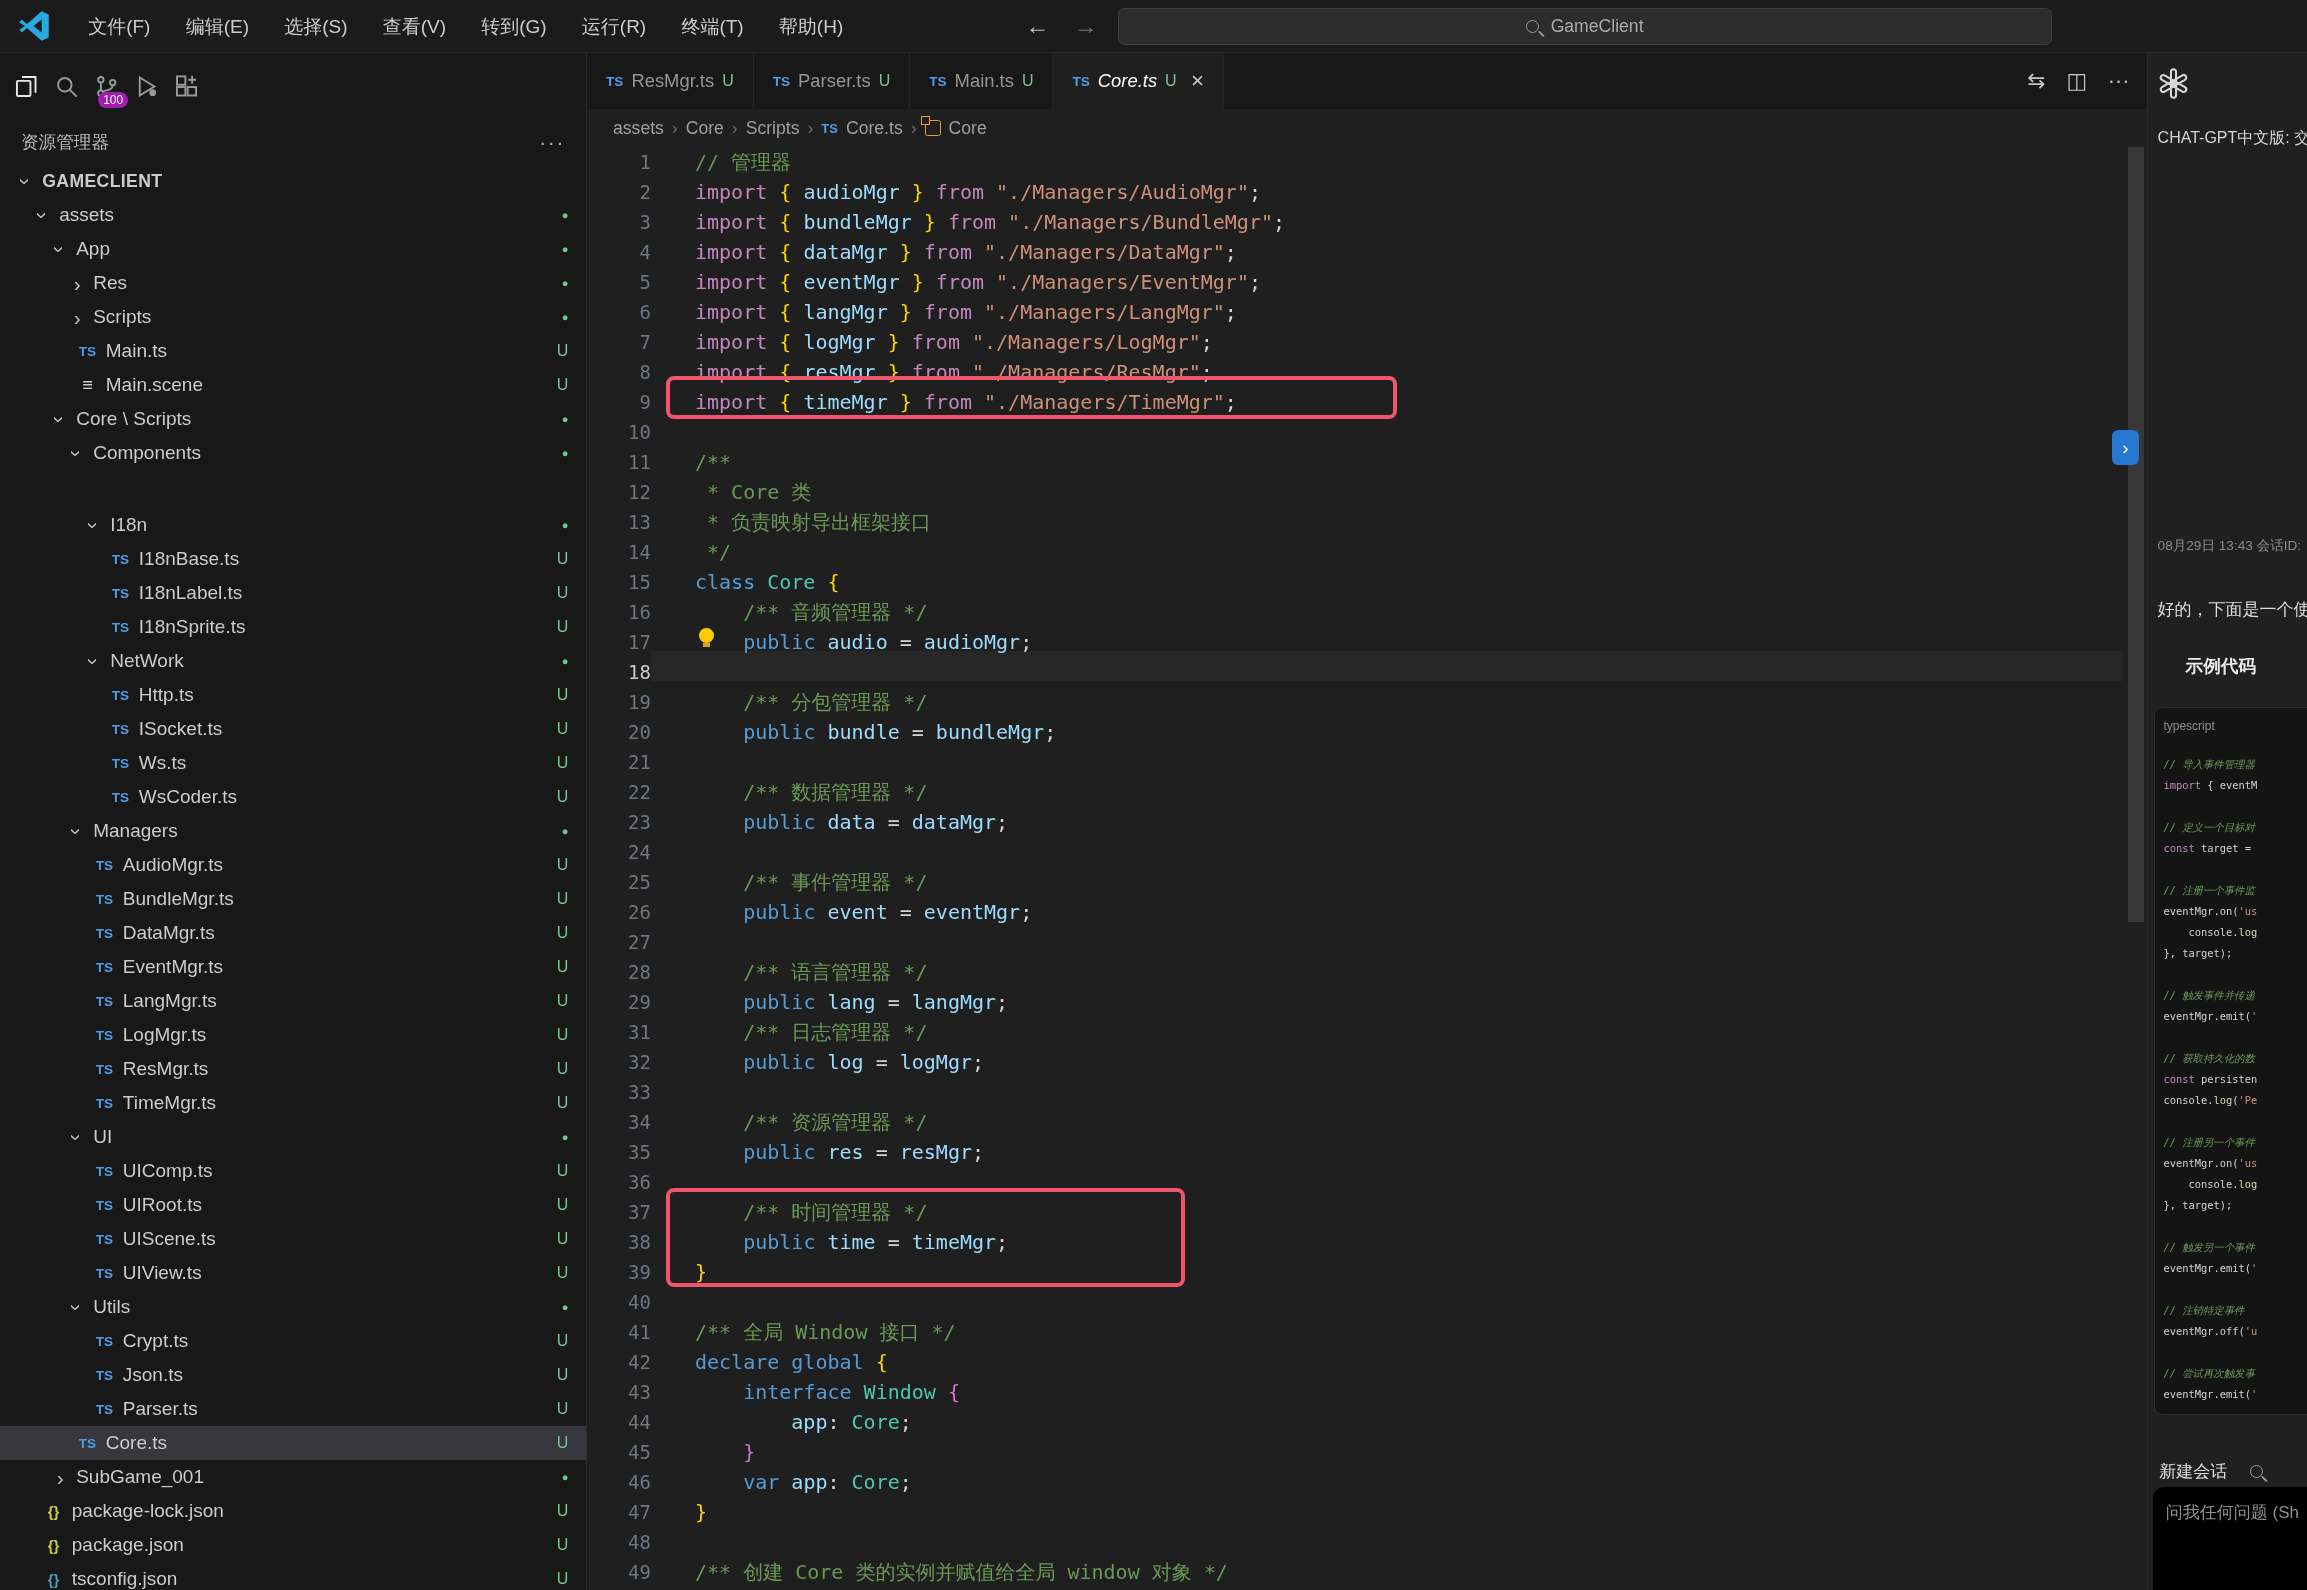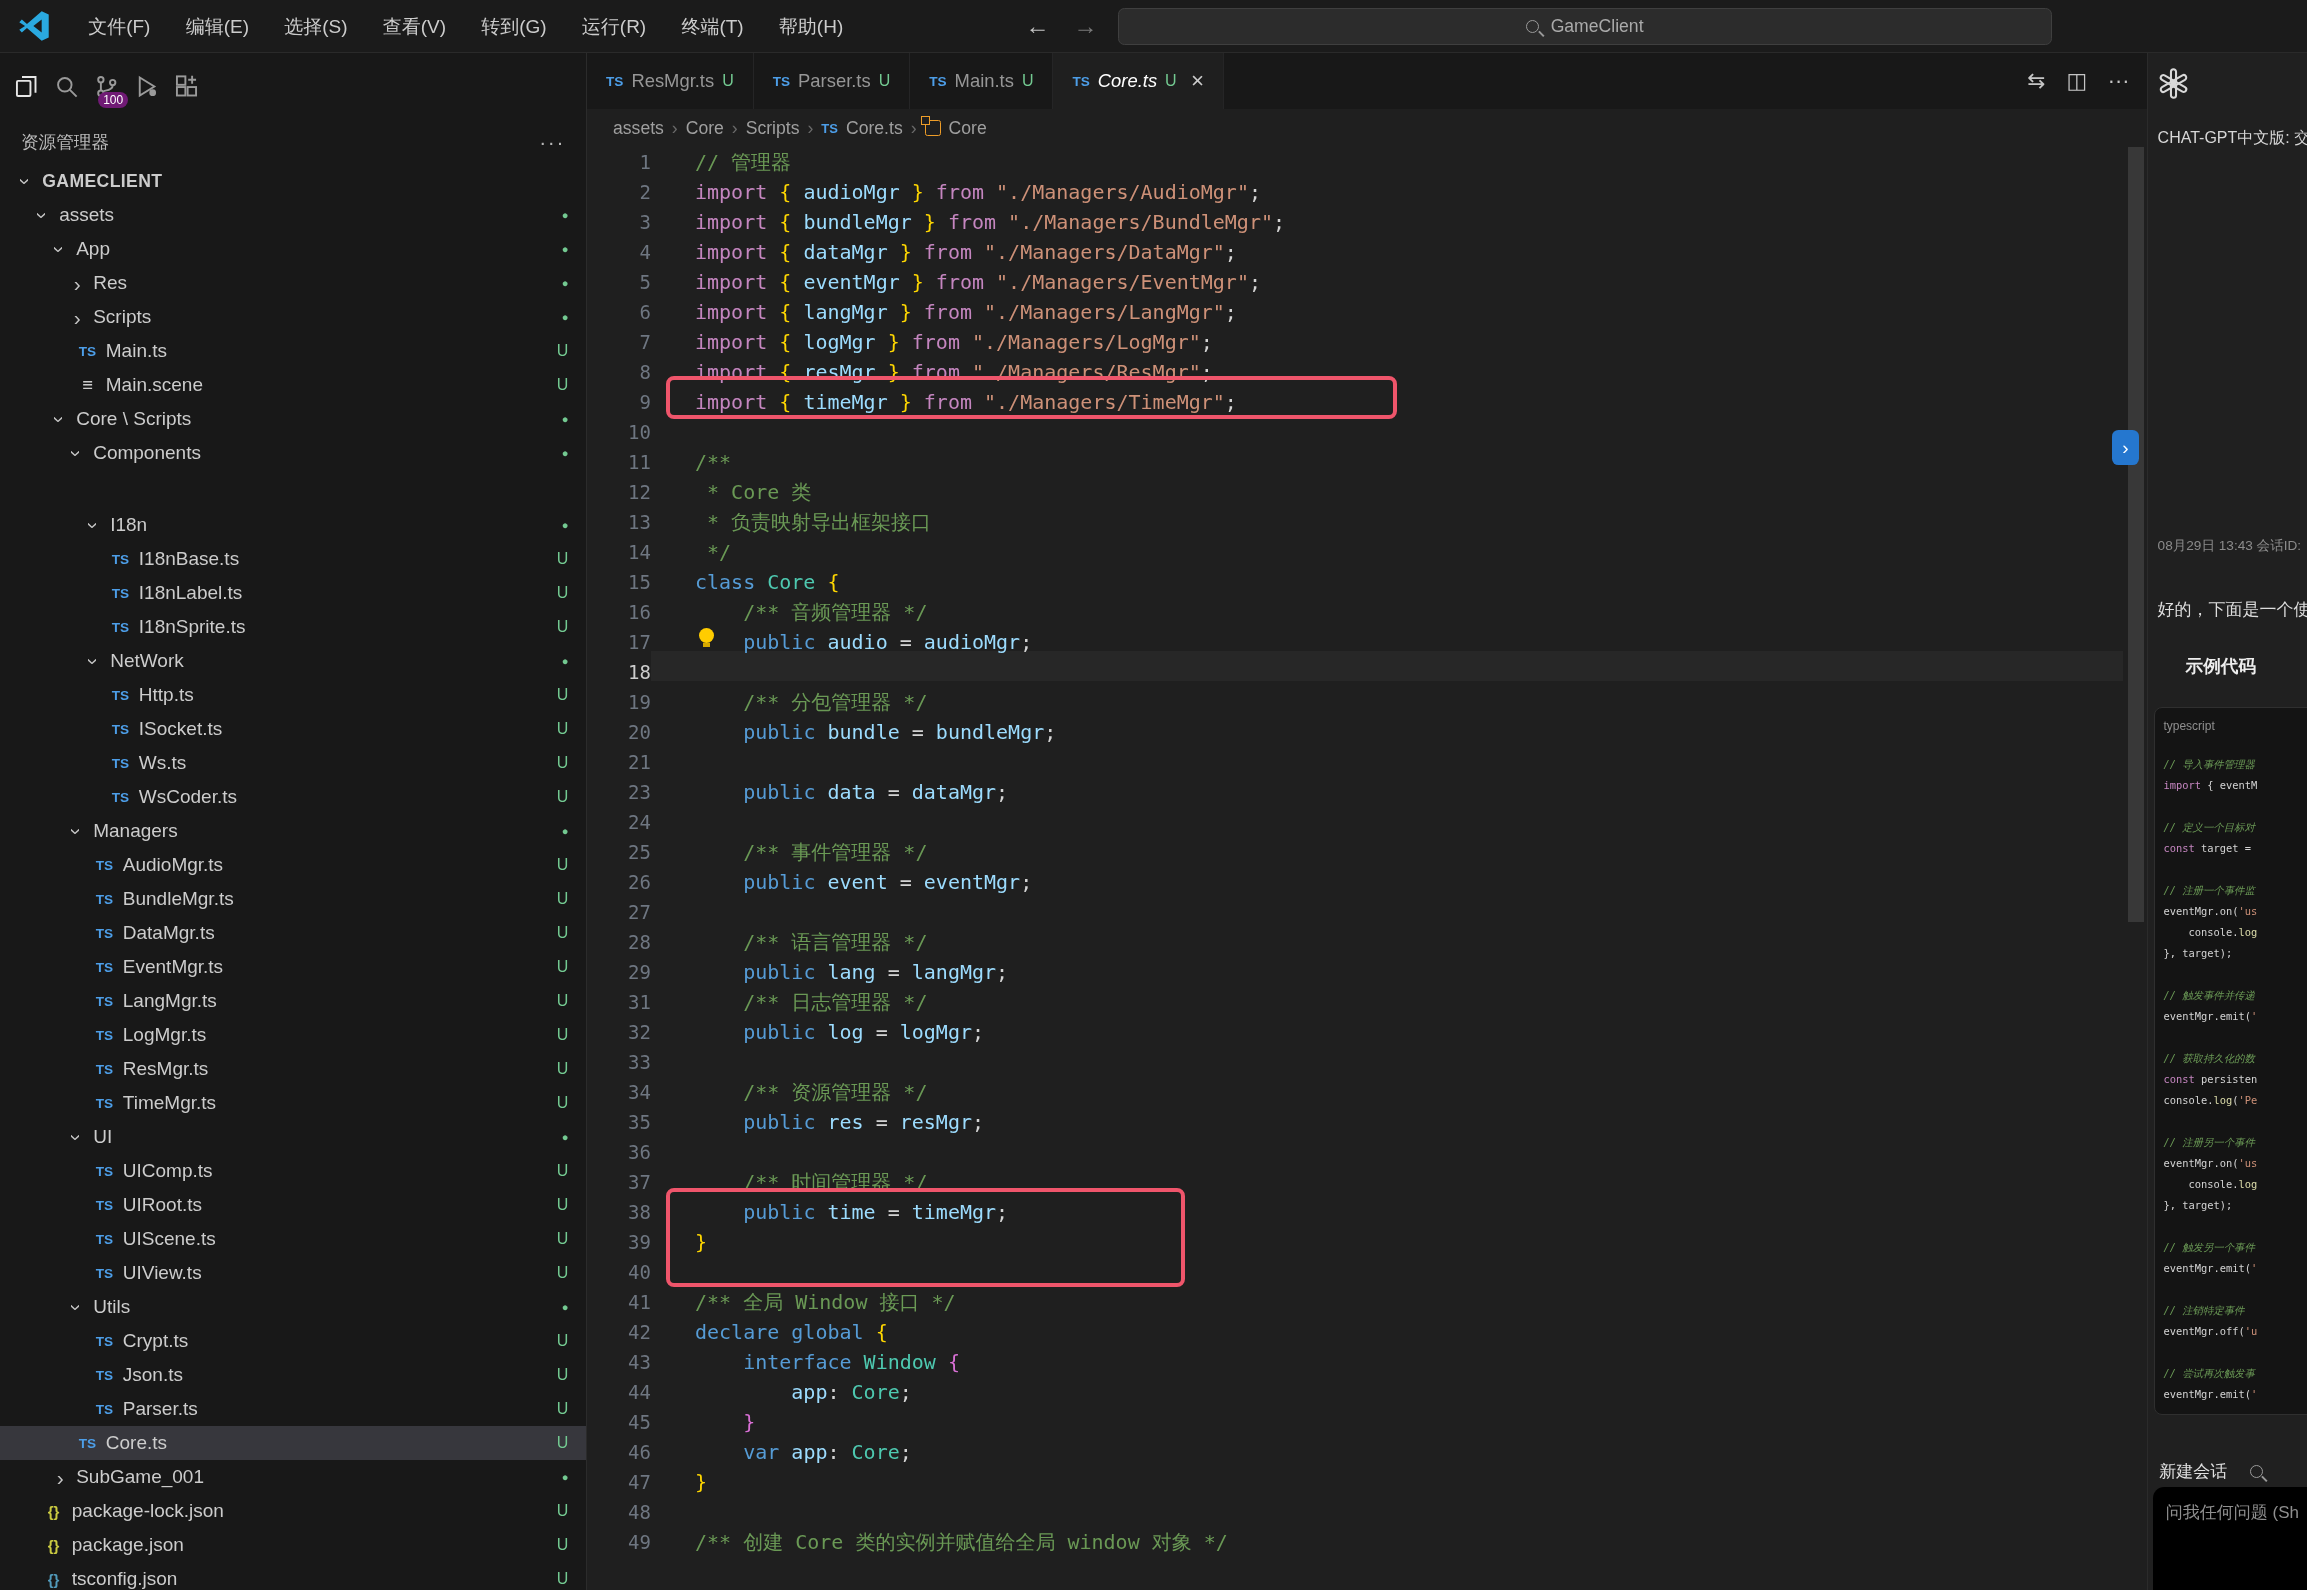--- a/index.html
+++ b/index.html
@@ -20,21 +20,21 @@
 
   
   .main { display:flex; height:1537px; }
 
   
   .sidebar { width:587px; background:#181818; border-right:0.8px solid #2b2b2b; display:flex; flex-direction:column; flex:none; }
   .activity-row { height:67px; display:flex; align-items:center; padding-left:6.4px; flex:none; }
   .act-icon { width:40px; height:50px; display:flex; align-items:center; justify-content:center; color:#9a9a9a; position:relative; }
   .act-icon.active { color:#e7e7e7; }
   .act-icon svg { width:27px; height:27px; }
-  .act-badge { position:absolute; right:-1.6px; bottom:3.2px; background:#701a75; color:#ffffff; font-size:12px; line-height:12px; padding:2.4px 4.8px; border-radius:11.2px; }
+  .act-badge { position:absolute; right:-1.6px; bottom:3.2px; background:#a21caf; color:#ffffff; font-size:12px; line-height:12px; padding:2.4px 4.8px; border-radius:11.2px; }
   .sidebar-title-row { height:44px; display:flex; align-items:center; padding:0 21px; font-size:17.6px; color:#bbbbbb; flex:none; }
   .sidebar-more { margin-left:auto; font-size:21px; color:#b6b6b6; letter-spacing:1.6px; }
   .tree { flex:1; overflow:hidden; font-size:19px; }
   .trow { height:34px; display:flex; align-items:center; white-space:nowrap; }
   .trow.selected { background:#37373d; }
   .trow.root .tlabel { font-weight:bold; font-size:17.6px; letter-spacing:0.4px; }
   .trow.section { border-top:0.8px solid #2b2b2b; }
   .trow.section .tlabel { font-weight:bold; font-size:17.6px; }
   .chev { width:22.4px; flex:none; text-align:center; color:#c5c5c5; font-size:21px; line-height:21px; }
   .chev.open { transform:rotate(90deg); }
@@ -527,20 +527,24 @@
             <span class="gutter">19</span>
             <span class="ltext"><span class="tk-c">    /** 分包管理器 */</span></span>
           </div>
           <div class="code-line">
             <span class="gutter">20</span>
             <span class="ltext"><span class="tk-p">    </span><span class="tk-k2">public </span><span class="tk-id">bundle </span><span class="tk-p">= </span><span class="tk-id">bundleMgr</span><span class="tk-p">;</span></span>
           </div>
           <div class="code-line">
             <span class="gutter">21</span>
             <span class="ltext"></span>
+          </div>
+          <div class="code-line">
+            <span class="gutter">22</span>
+            <span class="ltext"><span class="tk-c">    /** 数据管理器 */</span></span>
           </div>
           <div class="code-line">
             <span class="gutter">23</span>
             <span class="ltext"><span class="tk-p">    </span><span class="tk-k2">public </span><span class="tk-id">data </span><span class="tk-p">= </span><span class="tk-id">dataMgr</span><span class="tk-p">;</span></span>
           </div>
           <div class="code-line">
             <span class="gutter">24</span>
             <span class="ltext"></span>
           </div>
           <div class="code-line">

